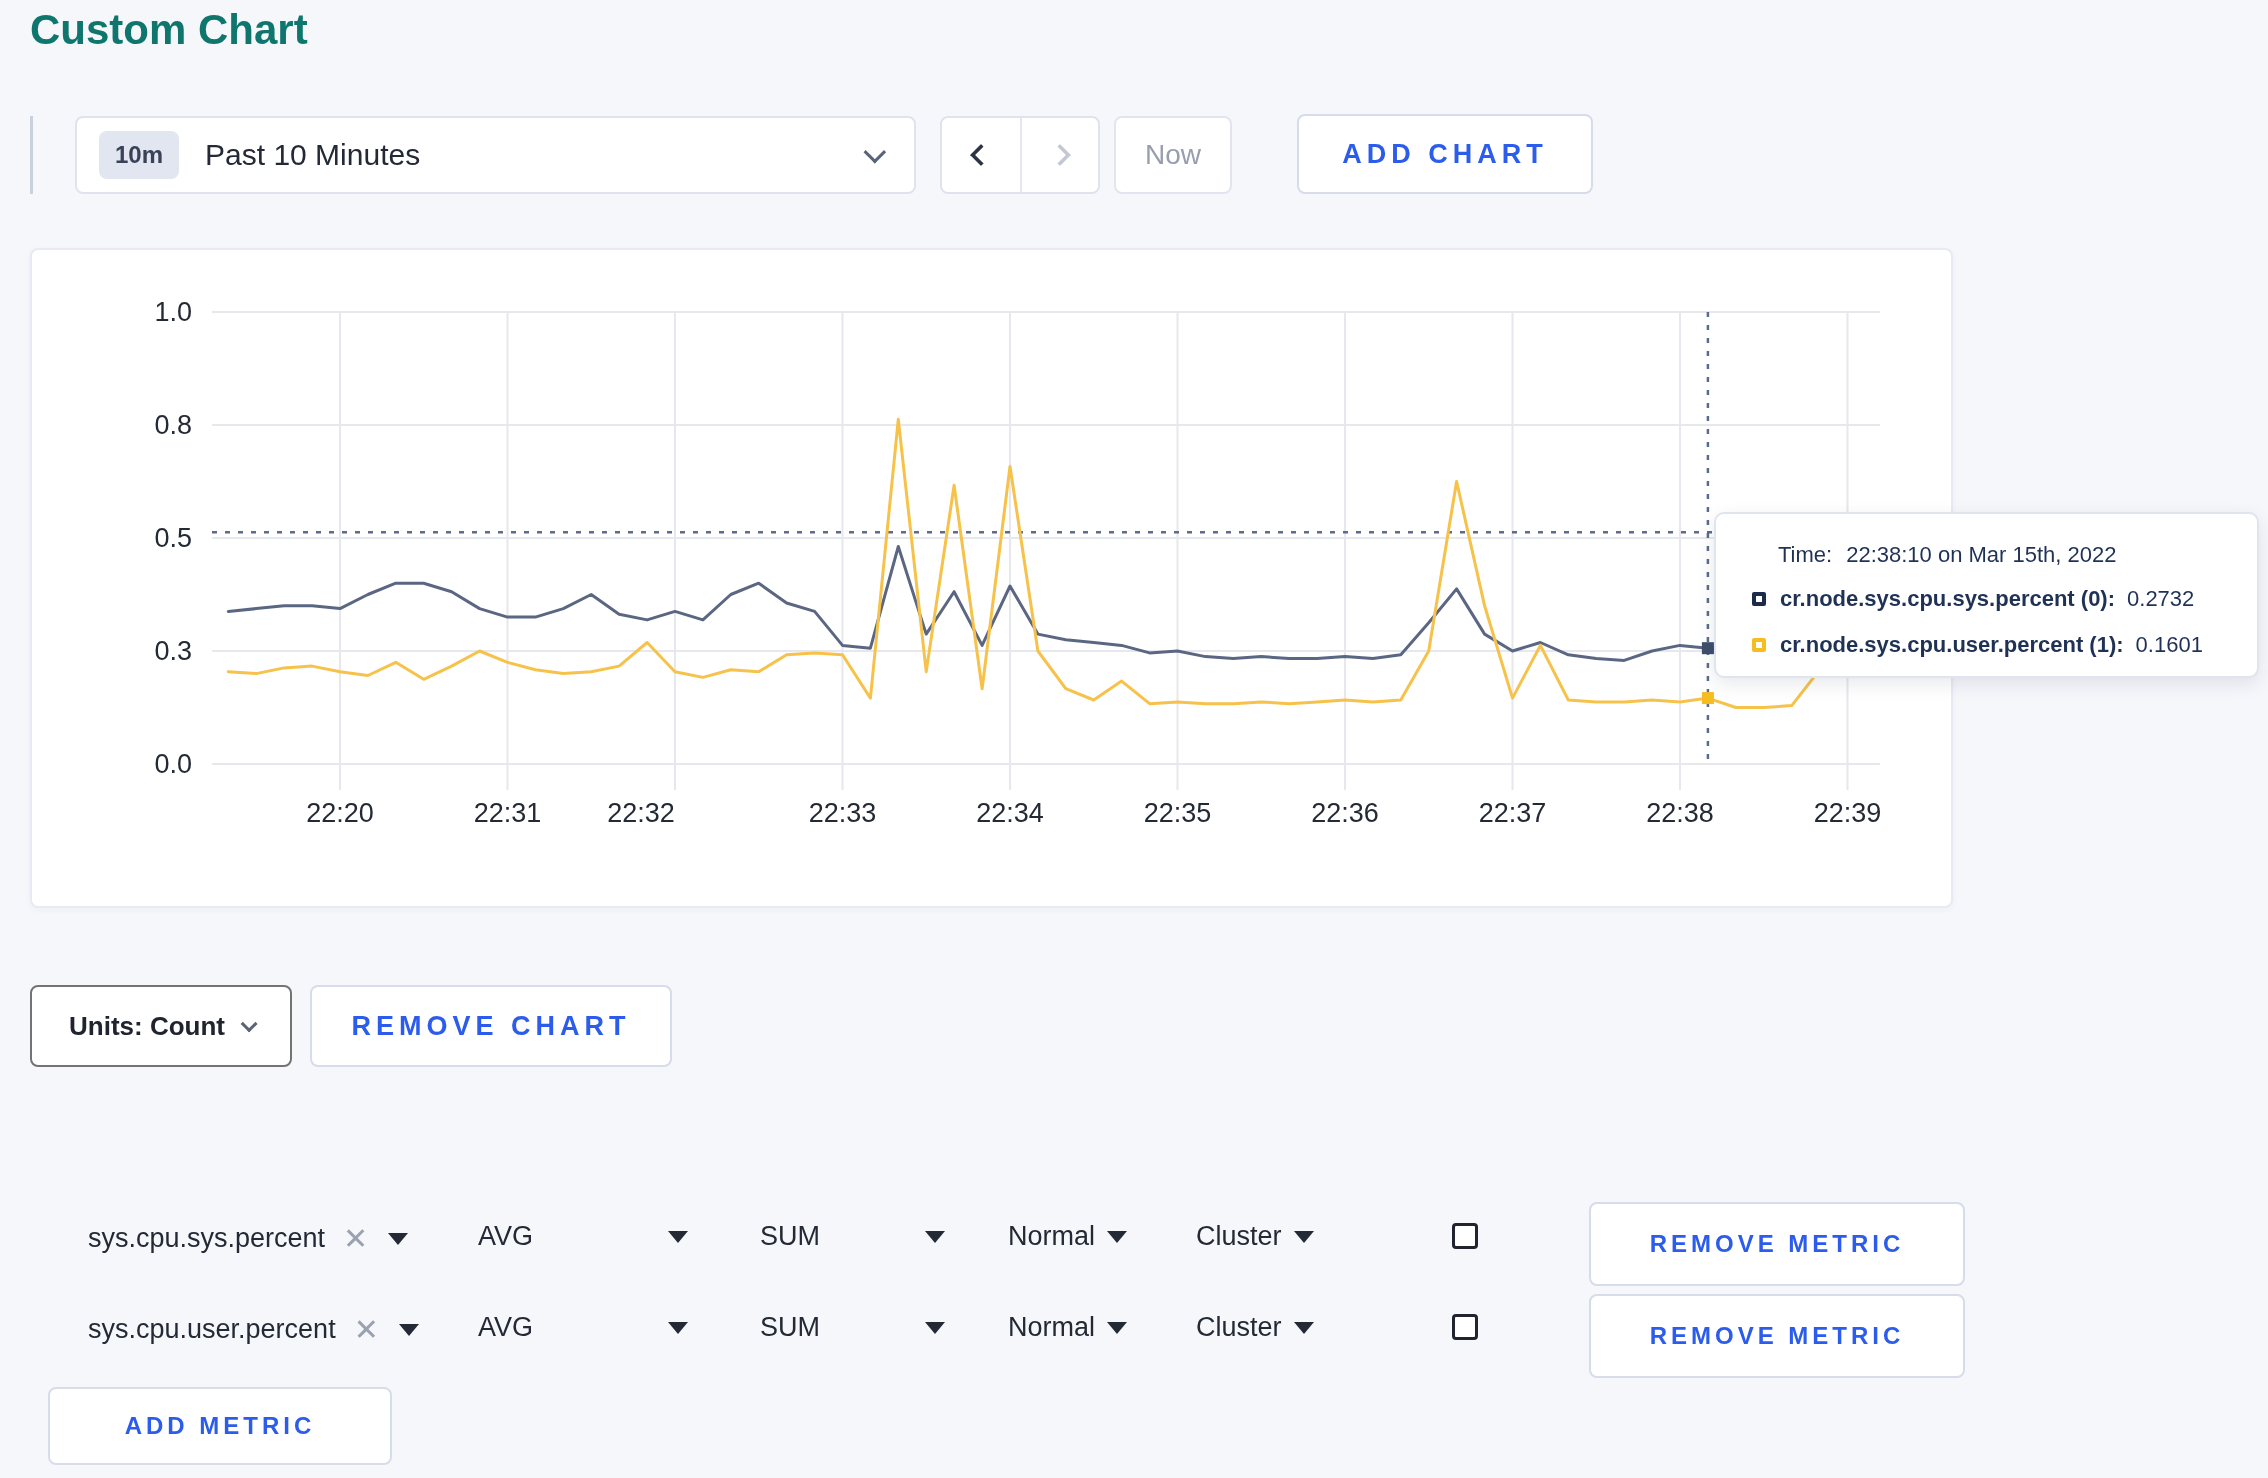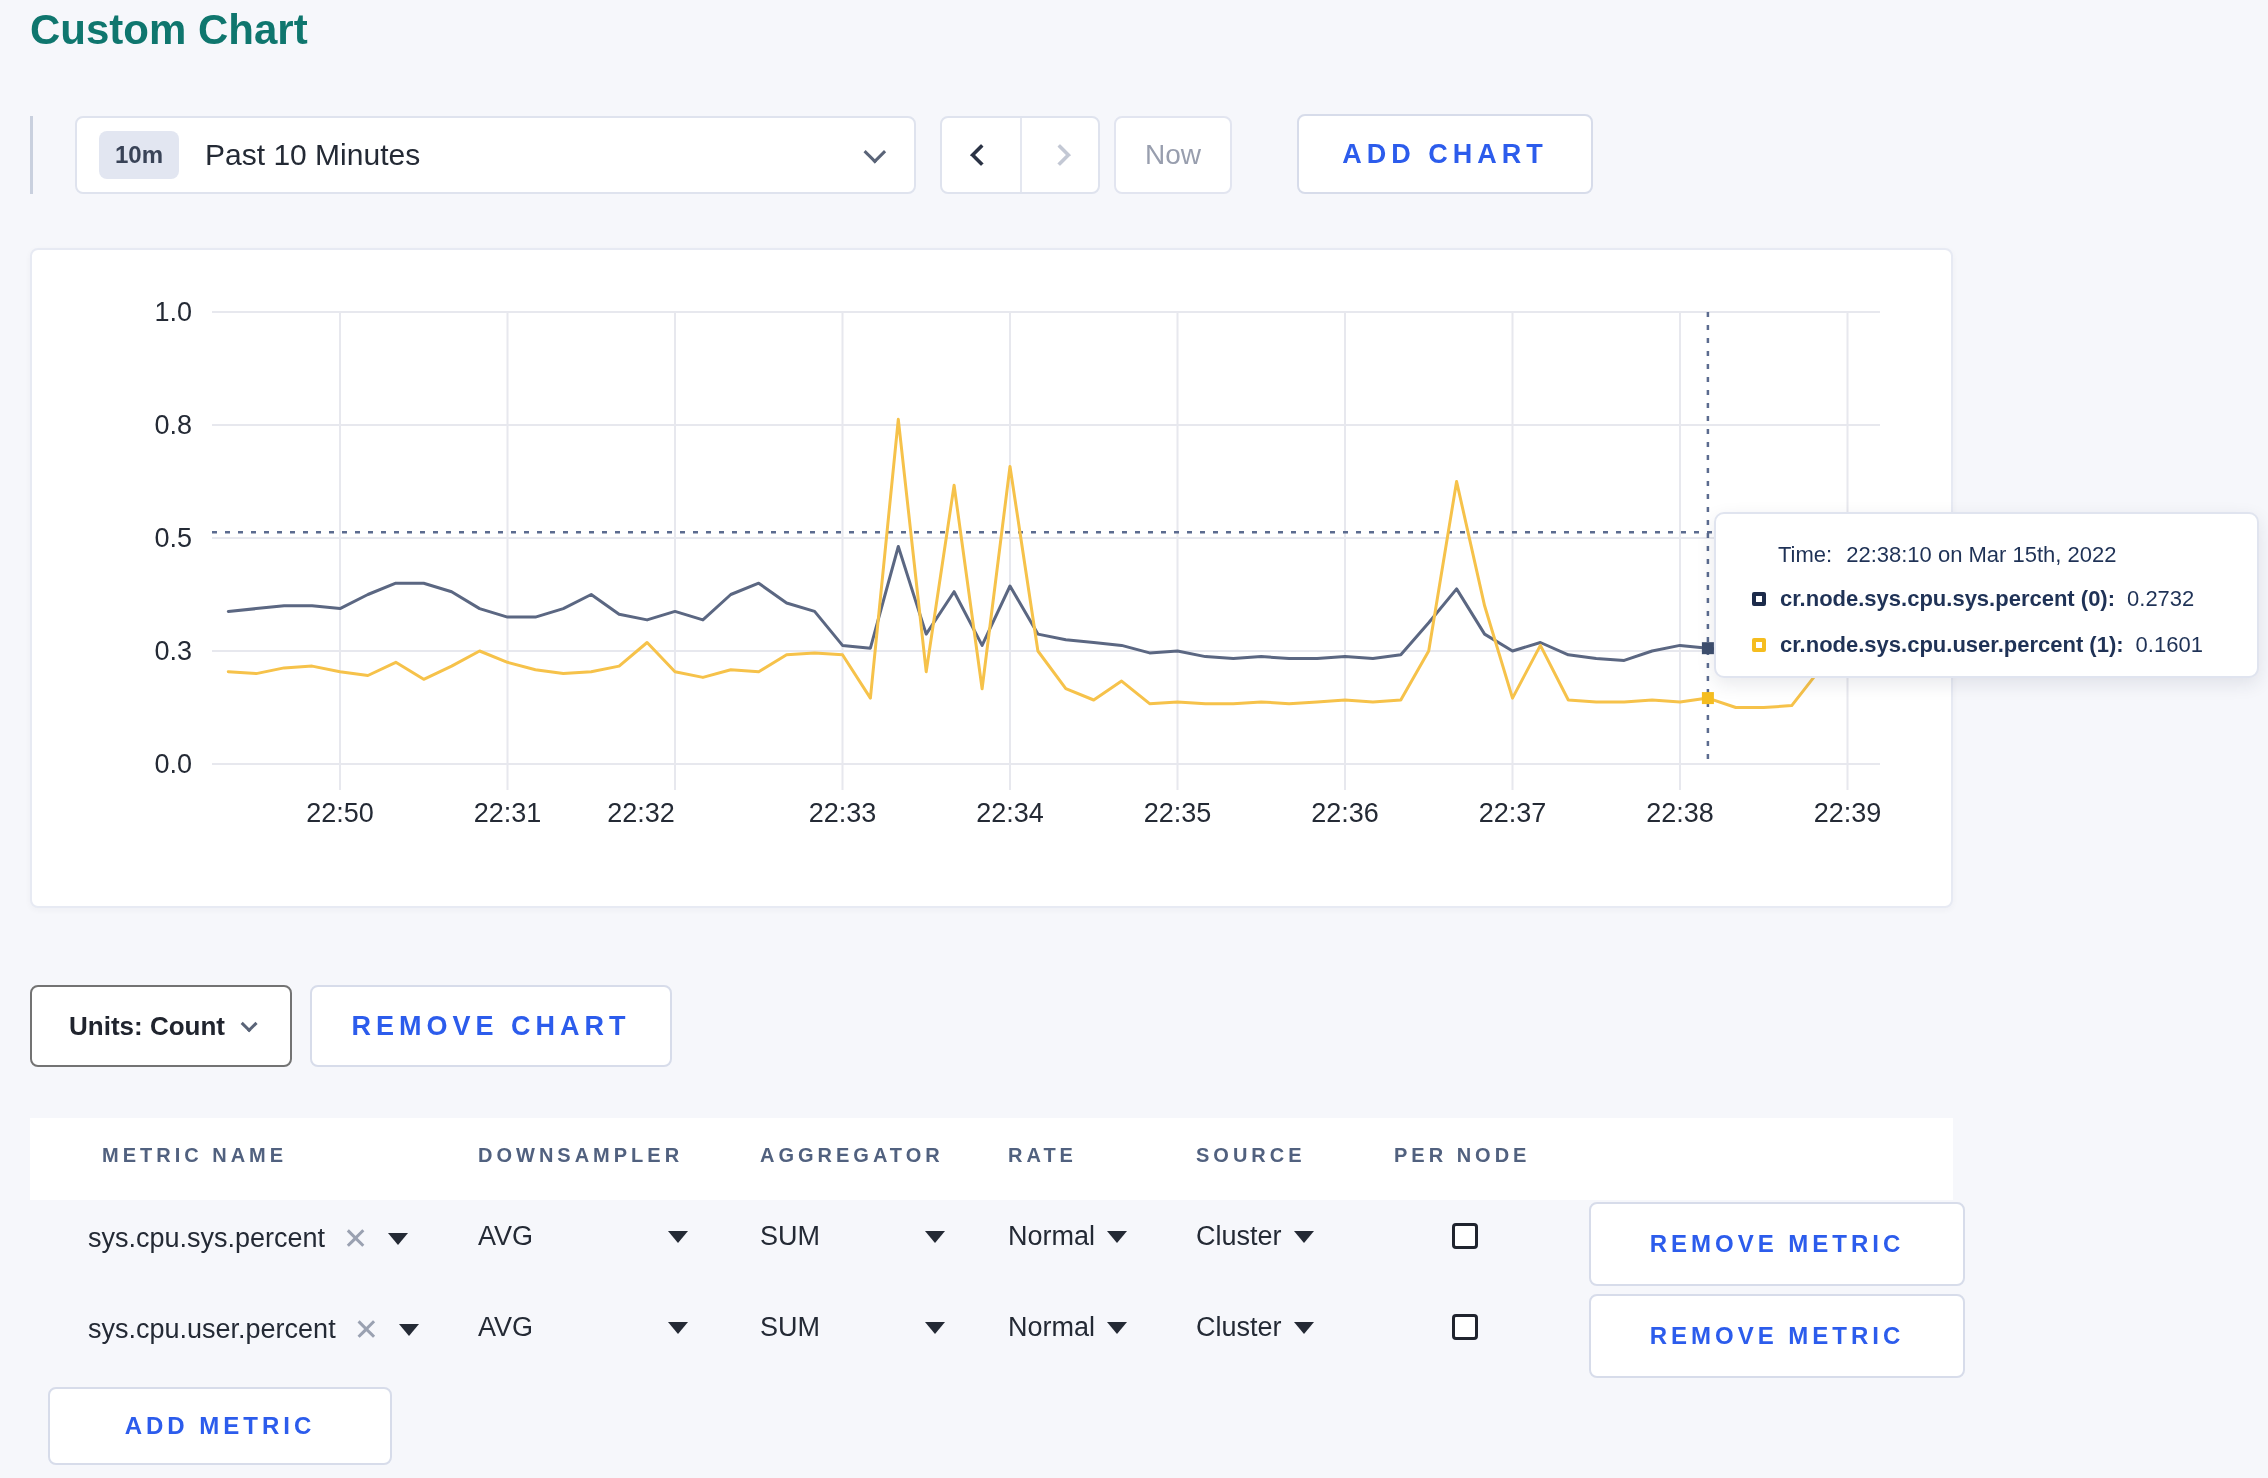--- a/index.html
+++ b/index.html
@@ -134,28 +134,20 @@
       <span>0.1601</span>
     </div>
   </div>
 
   <div class="units-box">
     <span class="txt">Units: Count</span>
     <span class="chev-down"></span>
   </div>
   <div class="blue-btn remove-chart">REMOVE CHART</div>
 
-  <div class="table-head">
-    <span class="th" style="left:72px">METRIC NAME</span>
-    <span class="th" style="left:448px">DOWNSAMPLER</span>
-    <span class="th" style="left:730px">AGGREGATOR</span>
-    <span class="th" style="left:978px">RATE</span>
-    <span class="th" style="left:1166px">SOURCE</span>
-    <span class="th" style="left:1364px">PER NODE</span>
-  </div>
 
   <div class="metric-row" style="top:1199px">
     <div class="cell" style="left:58px; top:22px">
       <span>sys.cpu.sys.percent</span>
       <span class="x-icon">✕</span>
       <span class="caret"></span>
     </div>
     <div class="cell" style="left:448px; top:22px; width:210px; justify-content:space-between">
       <span>AVG</span>
         <span class="caret"></span>
@@ -202,21 +194,21 @@
     <div class="blue-btn remove-metric" style="top:4px">REMOVE METRIC</div>
   </div>
 
   <div class="blue-btn add-metric">ADD METRIC</div>
 
 <div class="y-tick" style="top: 293px;">1.0</div>
     <div class="y-tick" style="top: 406px;">0.8</div>
     <div class="y-tick" style="top: 519px;">0.5</div>
     <div class="y-tick" style="top: 632px;">0.3</div>
     <div class="y-tick" style="top: 745px;">0.0</div>
-    <div class="x-tick" style="left: 255px;">22:50</div>
+    <div class="x-tick" style="left: 255px;">22:20</div>
     <div class="x-tick" style="left: 422.5px;">22:31</div>
     <div class="x-tick" style="left: 556px;">22:32</div>
     <div class="x-tick" style="left: 757.5px;">22:33</div>
     <div class="x-tick" style="left: 925px;">22:34</div>
     <div class="x-tick" style="left: 1092.5px;">22:35</div>
     <div class="x-tick" style="left: 1260px;">22:36</div>
     <div class="x-tick" style="left: 1427.5px;">22:37</div>
     <div class="x-tick" style="left: 1595px;">22:38</div>
     <div class="x-tick" style="left: 1762.5px;">22:39</div>
   </div>

